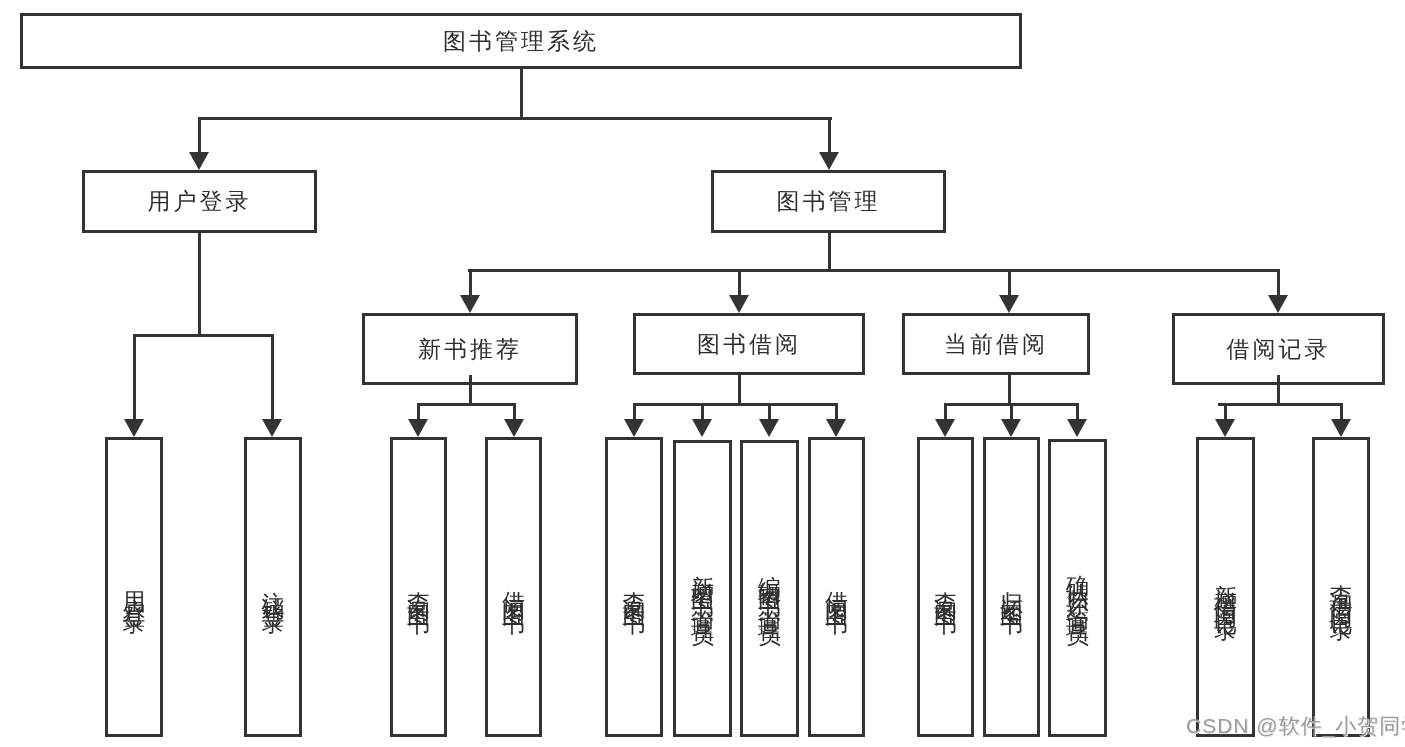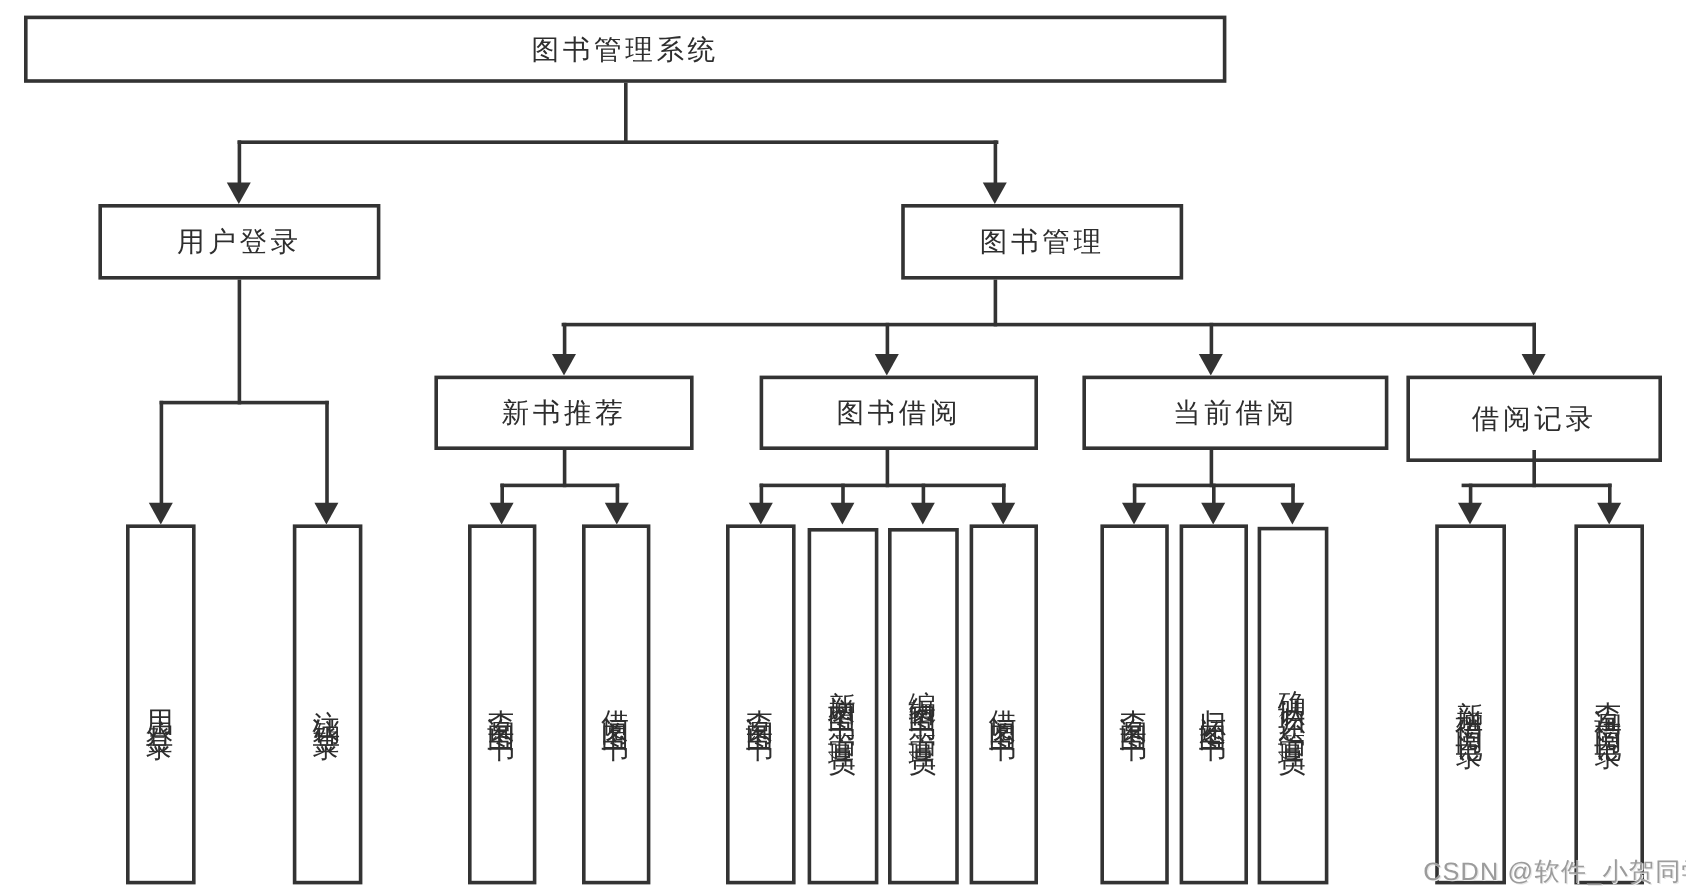--- a/index.html
+++ b/index.html
@@ -17,20 +17,21 @@
   }
   .box {
     position: absolute;
     box-sizing: border-box;
     border: 3px solid #333333;
     background: #ffffff;
     display: flex;
     align-items: center;
     justify-content: center;
     color: #2e2e2e;
+    font-family: Liberation Serif, serif;
   }
   .box.h span {
     font-size: 23px;
     letter-spacing: 3px;
     white-space: nowrap;
     color: #2e2e2e;
   }
   .box.v span {
     writing-mode: vertical-rl;
     text-orientation: mixed;
@@ -80,21 +81,21 @@
   <div class="vl" style="left:520px; top:69px; height:50px;"></div>
   <div class="hl" style="left:198px; top:117px; width:634px;"></div>
   <div class="vl" style="left:198px; top:117px; height:37px;"></div>
   <div class="arrow" style="left:189px; top:152px;"></div>
   <div class="vl" style="left:828px; top:117px; height:37px;"></div>
   <div class="arrow" style="left:819px; top:152px;"></div>
 
   <div class="box h" style="left:82px; top:170px; width:235px; height:63px;">
     <span>用户登录</span>
   </div>
-  <div class="box h" style="left:711px; top:170px; width:235px; height:63px;margin-left:40px;">
+  <div class="box h" style="left:711px; top:170px; width:235px; height:63px;">
     <span>图书管理</span>
   </div>
 
   <div class="vl" style="left:198px; top:233px; height:104px;"></div>
   <div class="hl" style="left:133px; top:334px; width:141px;"></div>
   <div class="vl" style="left:133px; top:334px; height:88px;"></div>
   <div class="arrow" style="left:124px; top:419px;"></div>
   <div class="vl" style="left:271px; top:334px; height:88px;"></div>
   <div class="arrow" style="left:262px; top:419px;"></div>
 
@@ -102,27 +103,27 @@
   <div class="hl" style="left:468px; top:269px; width:812px;"></div>
   <div class="vl" style="left:469px; top:269px; height:28px;"></div>
   <div class="arrow" style="left:460px; top:295px;"></div>
   <div class="vl" style="left:738px; top:269px; height:28px;"></div>
   <div class="arrow" style="left:729px; top:295px;"></div>
   <div class="vl" style="left:1008px; top:269px; height:28px;"></div>
   <div class="arrow" style="left:999px; top:295px;"></div>
   <div class="vl" style="left:1277px; top:269px; height:28px;"></div>
   <div class="arrow" style="left:1268px; top:295px;"></div>
 
-  <div class="box h" style="left:362px; top:313px; width:216px; height:62px;">
+  <div class="box h" style="left:362px; top:313px; width:216px; height:72px;">
     <span>新书推荐</span>
   </div>
   <div class="box h" style="left:633px; top:313px; width:232px; height:62px;">
     <span>图书借阅</span>
   </div>
-  <div class="box h" style="left:902px; top:313px; width:255px; height:62px;">
+  <div class="box h" style="left:902px; top:313px; width:188px; height:62px;">
     <span>当前借阅</span>
   </div>
   <div class="box h" style="left:1172px; top:313px; width:213px; height:72px;">
     <span>借阅记录</span>
   </div>
 
   <div class="vl" style="left:469px; top:375px; height:31px;"></div>
   <div class="hl" style="left:417px; top:403px; width:99px;"></div>
   <div class="vl" style="left:417px; top:403px; height:18px;"></div>
   <div class="arrow" style="left:408px; top:419px;"></div>

